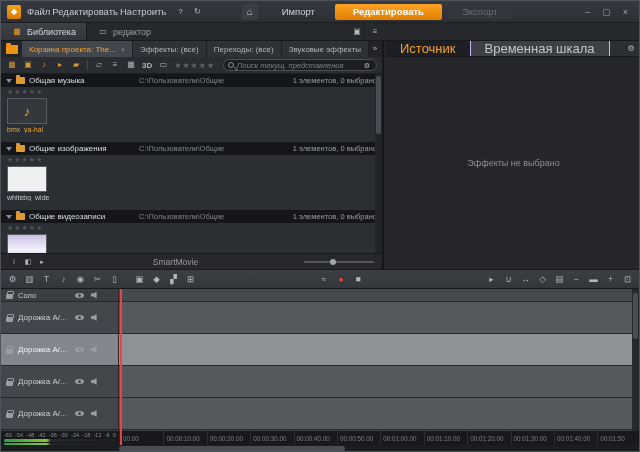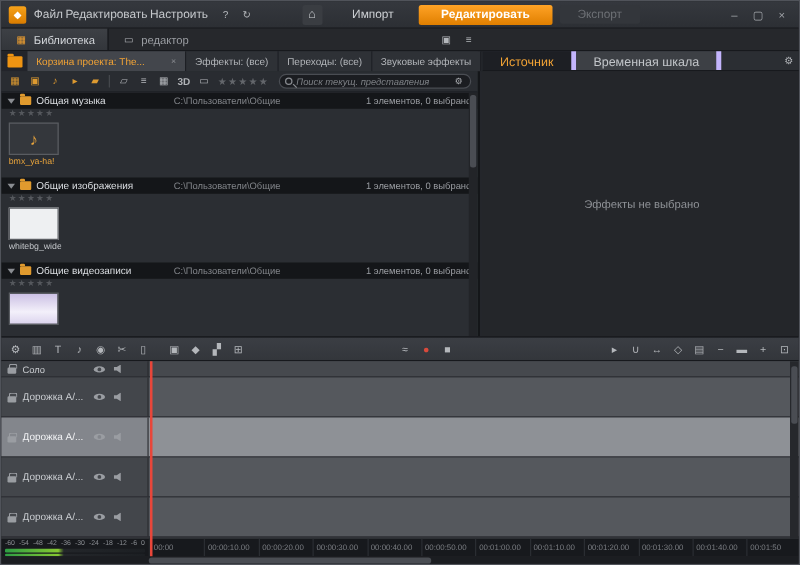--- a/index.html
+++ b/index.html
@@ -47,21 +47,21 @@
 
   
   .library{position:absolute;left:0;top:40px;width:383px;height:228px;
     background:#2b2e33;border-right:2px solid #141619;display:flex;flex-direction:column}
   .lib-tabs{height:16px;flex:none;display:flex;align-items:stretch;
     background:#22242a;padding:0 3px 0 2px}
   .folder-icon{width:12px;height:9px;background:#ef9412;border-radius:1px;
     align-self:center;margin:0 4px 0 3px;position:relative;flex:none}
   .folder-icon::before{content:"";position:absolute;top:-2px;left:0;width:5px;
     height:2px;background:#ef9412;border-radius:1px 1px 0 0}
-  .lib-tab{display:flex;align-items:center;gap:21px;padding:0 7px;font-size:8px;
+  .lib-tab{display:flex;align-items:center;gap:5px;padding:0 7px;font-size:8px;
     color:#b2b5b9;background:#2e3136;border-right:1px solid #1d1f24;white-space:nowrap}
   .lib-tab.active{background:#43464c;color:#f2a335}
   .tab-close{color:#8e9196;font-size:7px}
   .row-icons{display:inline-flex;gap:4px;align-items:center}
   .lib-toolbar{height:17px;flex:none;display:flex;align-items:center;gap:5px;
     padding:0 5px;background:#292c31;border-bottom:1px solid #1d1f24}
   .accent-icons .icon{color:#dd9a30}
   .vsep{width:1px;height:10px;background:#44474c;flex:none}
   .t3d{font-size:8px;color:#b2b5b9;font-weight:bold;flex:none}
   .stars{color:#63666b;font-size:8px;letter-spacing:1px;flex:none}
@@ -109,22 +109,22 @@
   .hslider{position:relative;width:70px;height:10px;flex:none}
   .htrack{position:absolute;left:0;right:0;top:4.5px;height:1.5px;background:#53565b}
   .hknob{position:absolute;left:26px;top:2px;width:6px;height:6px;
     border-radius:50%;background:#a2a5aa}
 
   
   .preview{position:absolute;left:385px;top:40px;width:255px;height:228px;
     background:#26282c;display:flex;flex-direction:column}
   .pv-tabs{height:16px;flex:none;display:flex;align-items:stretch;
     background:#2b2e33;border-bottom:1px solid #17191d}
-  .pv-tab{display:flex;align-items:flex-end;padding:0 14px;font-size:10px;
-    color:#c2c5c9;background:#3d4045;border-right:4px solid #c4b5fd;white-space:nowrap}
+  .pv-tab{display:flex;align-items:flex-end;padding:0 14px;font-size:13px;
+    color:#c2c5c9;background:#3d4045;border-right:1px solid #c4b5fd;white-space:nowrap}
   .pv-tab.active{background:#1d1f24;color:#f2a335}
   .pv-gear{align-self:center;margin-right:4px}
   .pv-body{flex:1;background:#24262a;display:flex;align-items:center;
     justify-content:center}
   .pv-empty{font-size:9px;color:#8e9196}
 
   
   .tl-toolbar{position:absolute;left:0;top:268px;width:100%;height:20px;
     background:linear-gradient(#3b3e44,#33363b);border-top:1px solid #17191d;
     border-bottom:1px solid #17191d;display:flex;align-items:center;gap:12px;
@@ -322,20 +322,34 @@
           <div class="asset">
             <div class="thumb video"></div>
           </div>
         </div>
       </div>
       <div class="vscroll">
         <div class="vhandle"></div>
       </div>
     </div>
 
+    <div class="lib-footer">
+      <span class="row-icons">
+          <span class="icon tiny">i</span>
+          <span class="icon tiny">◧</span>
+          <span class="icon tiny">▸</span>
+        </span>
+      <span class="spacer"></span>
+      <span class="smartmovie">SmartMovie</span>
+      <span class="spacer"></span>
+      <div class="hslider">
+        <div class="htrack"></div>
+        <div class="hknob"></div>
+      </div>
+    </div>
   </div>
 
   <div class="preview">
     <div class="pv-tabs">
       <div class="pv-tab active">
         <span>Источник</span>
       </div>
       <div class="pv-tab">
         <span>Временная шкала</span>
       </div>

